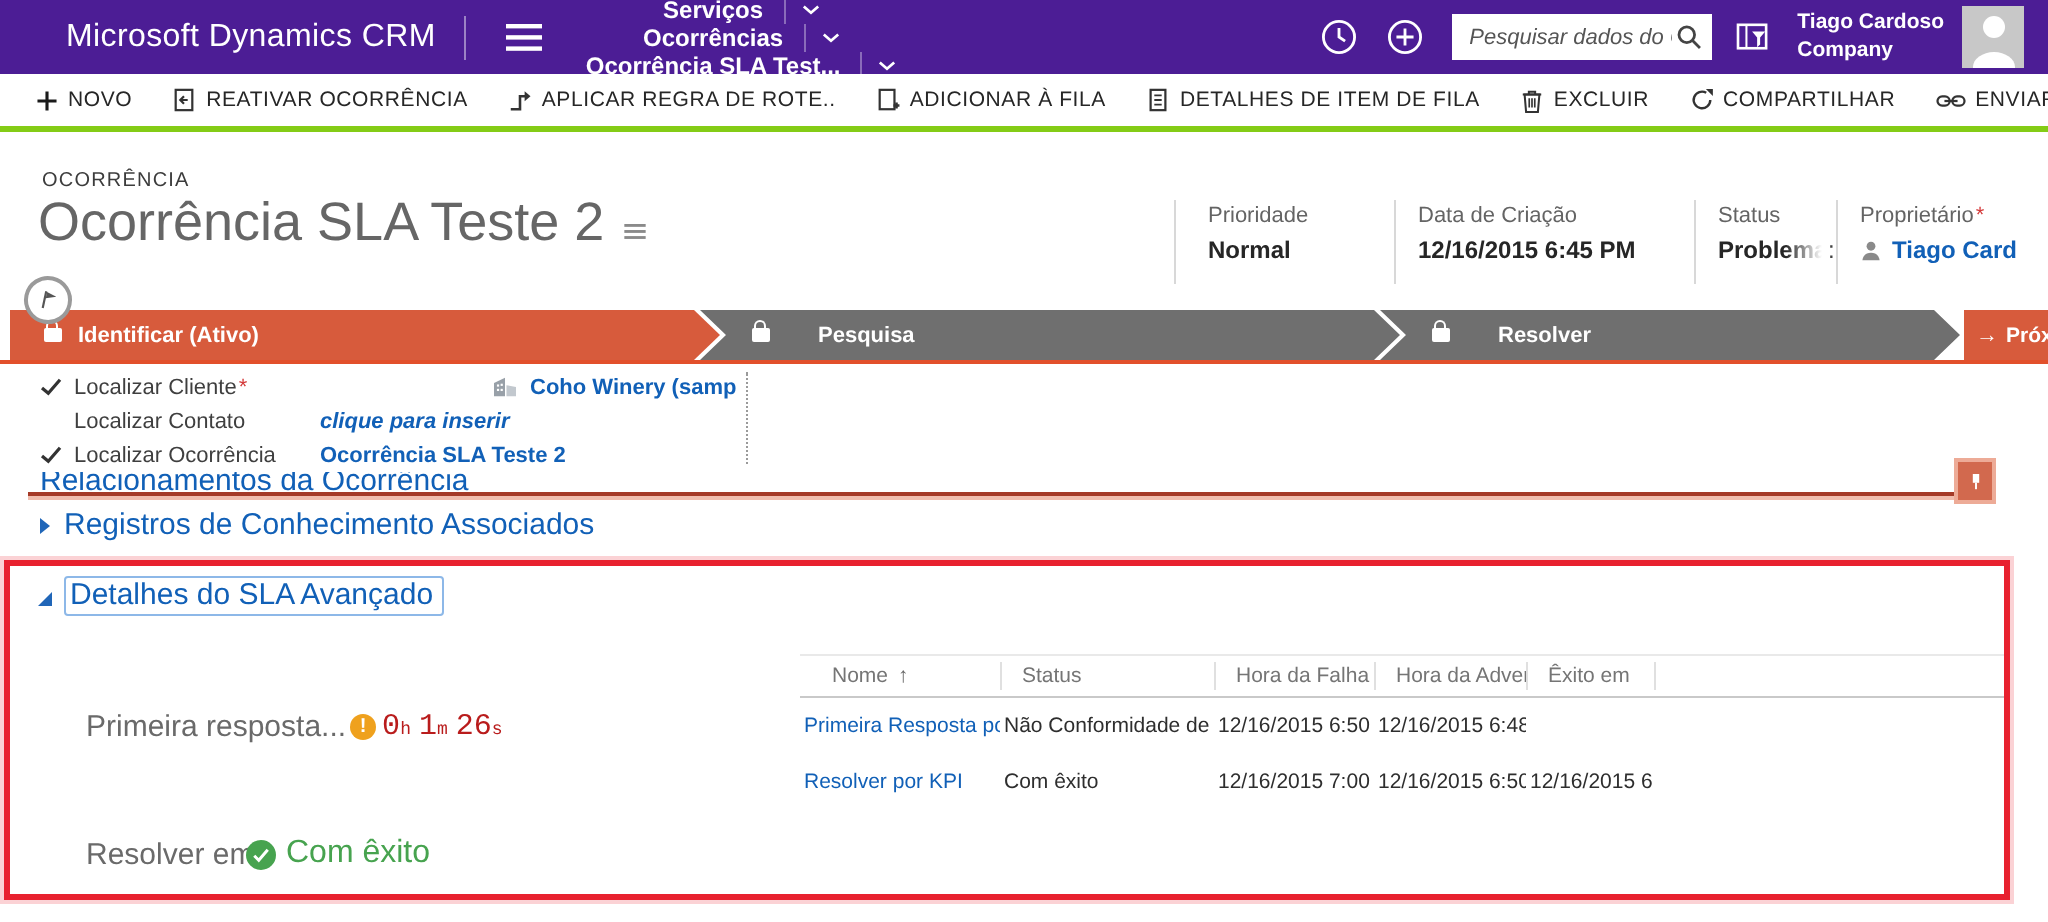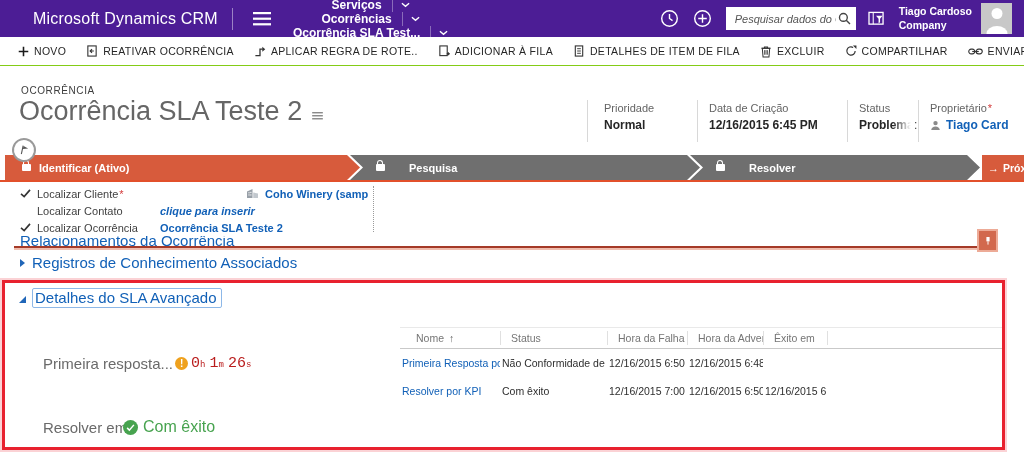--- a/index.html
+++ b/index.html
@@ -27,21 +27,21 @@
   .searchbox input::placeholder{font-style:italic;color:#555;}
   .userblock{font-size:10.5px;font-weight:bold;line-height:1.3;margin-right:9px;white-space:nowrap;cursor:pointer;}
   .avatar{width:31px;height:31px;background:#c8c8c8;position:relative;overflow:hidden;margin-right:12px;cursor:pointer;flex:none;}
   .avatar:before{content:"";position:absolute;top:5px;left:50%;transform:translateX(-50%);
                  width:11px;height:11px;border-radius:50%;background:#fff;}
   .avatar:after{content:"";position:absolute;bottom:-7px;left:50%;transform:translateX(-50%);
                 width:21px;height:15px;border-radius:50% 50% 0 0;background:#fff;}
 
   
   .commandbar{position:absolute;top:37px;left:0;width:100%;height:29px;background:#fff;
-              border-bottom:1px solid #84cc16;display:flex;align-items:center;padding-left:18px;}
+              border-bottom:3px solid #84cc16;display:flex;align-items:center;padding-left:18px;}
   .cmd{display:flex;align-items:center;margin-right:20px;cursor:pointer;white-space:nowrap;}
   .cmd .cic{display:inline-flex;margin-right:5px;}
   .cmd .clbl{font-size:10.5px;color:#262626;letter-spacing:.3px;}
 
   
   .entity-label{position:absolute;top:85px;left:21px;font-size:10px;color:#3c3c3c;letter-spacing:.6px;}
   .title-row{position:absolute;top:96px;left:19px;display:flex;align-items:center;}
   .page-title{font-size:27px;color:#666;font-weight:normal;white-space:nowrap;}
   .title-icon{margin-left:10px;margin-top:8px;cursor:pointer;display:inline-flex;}
 

